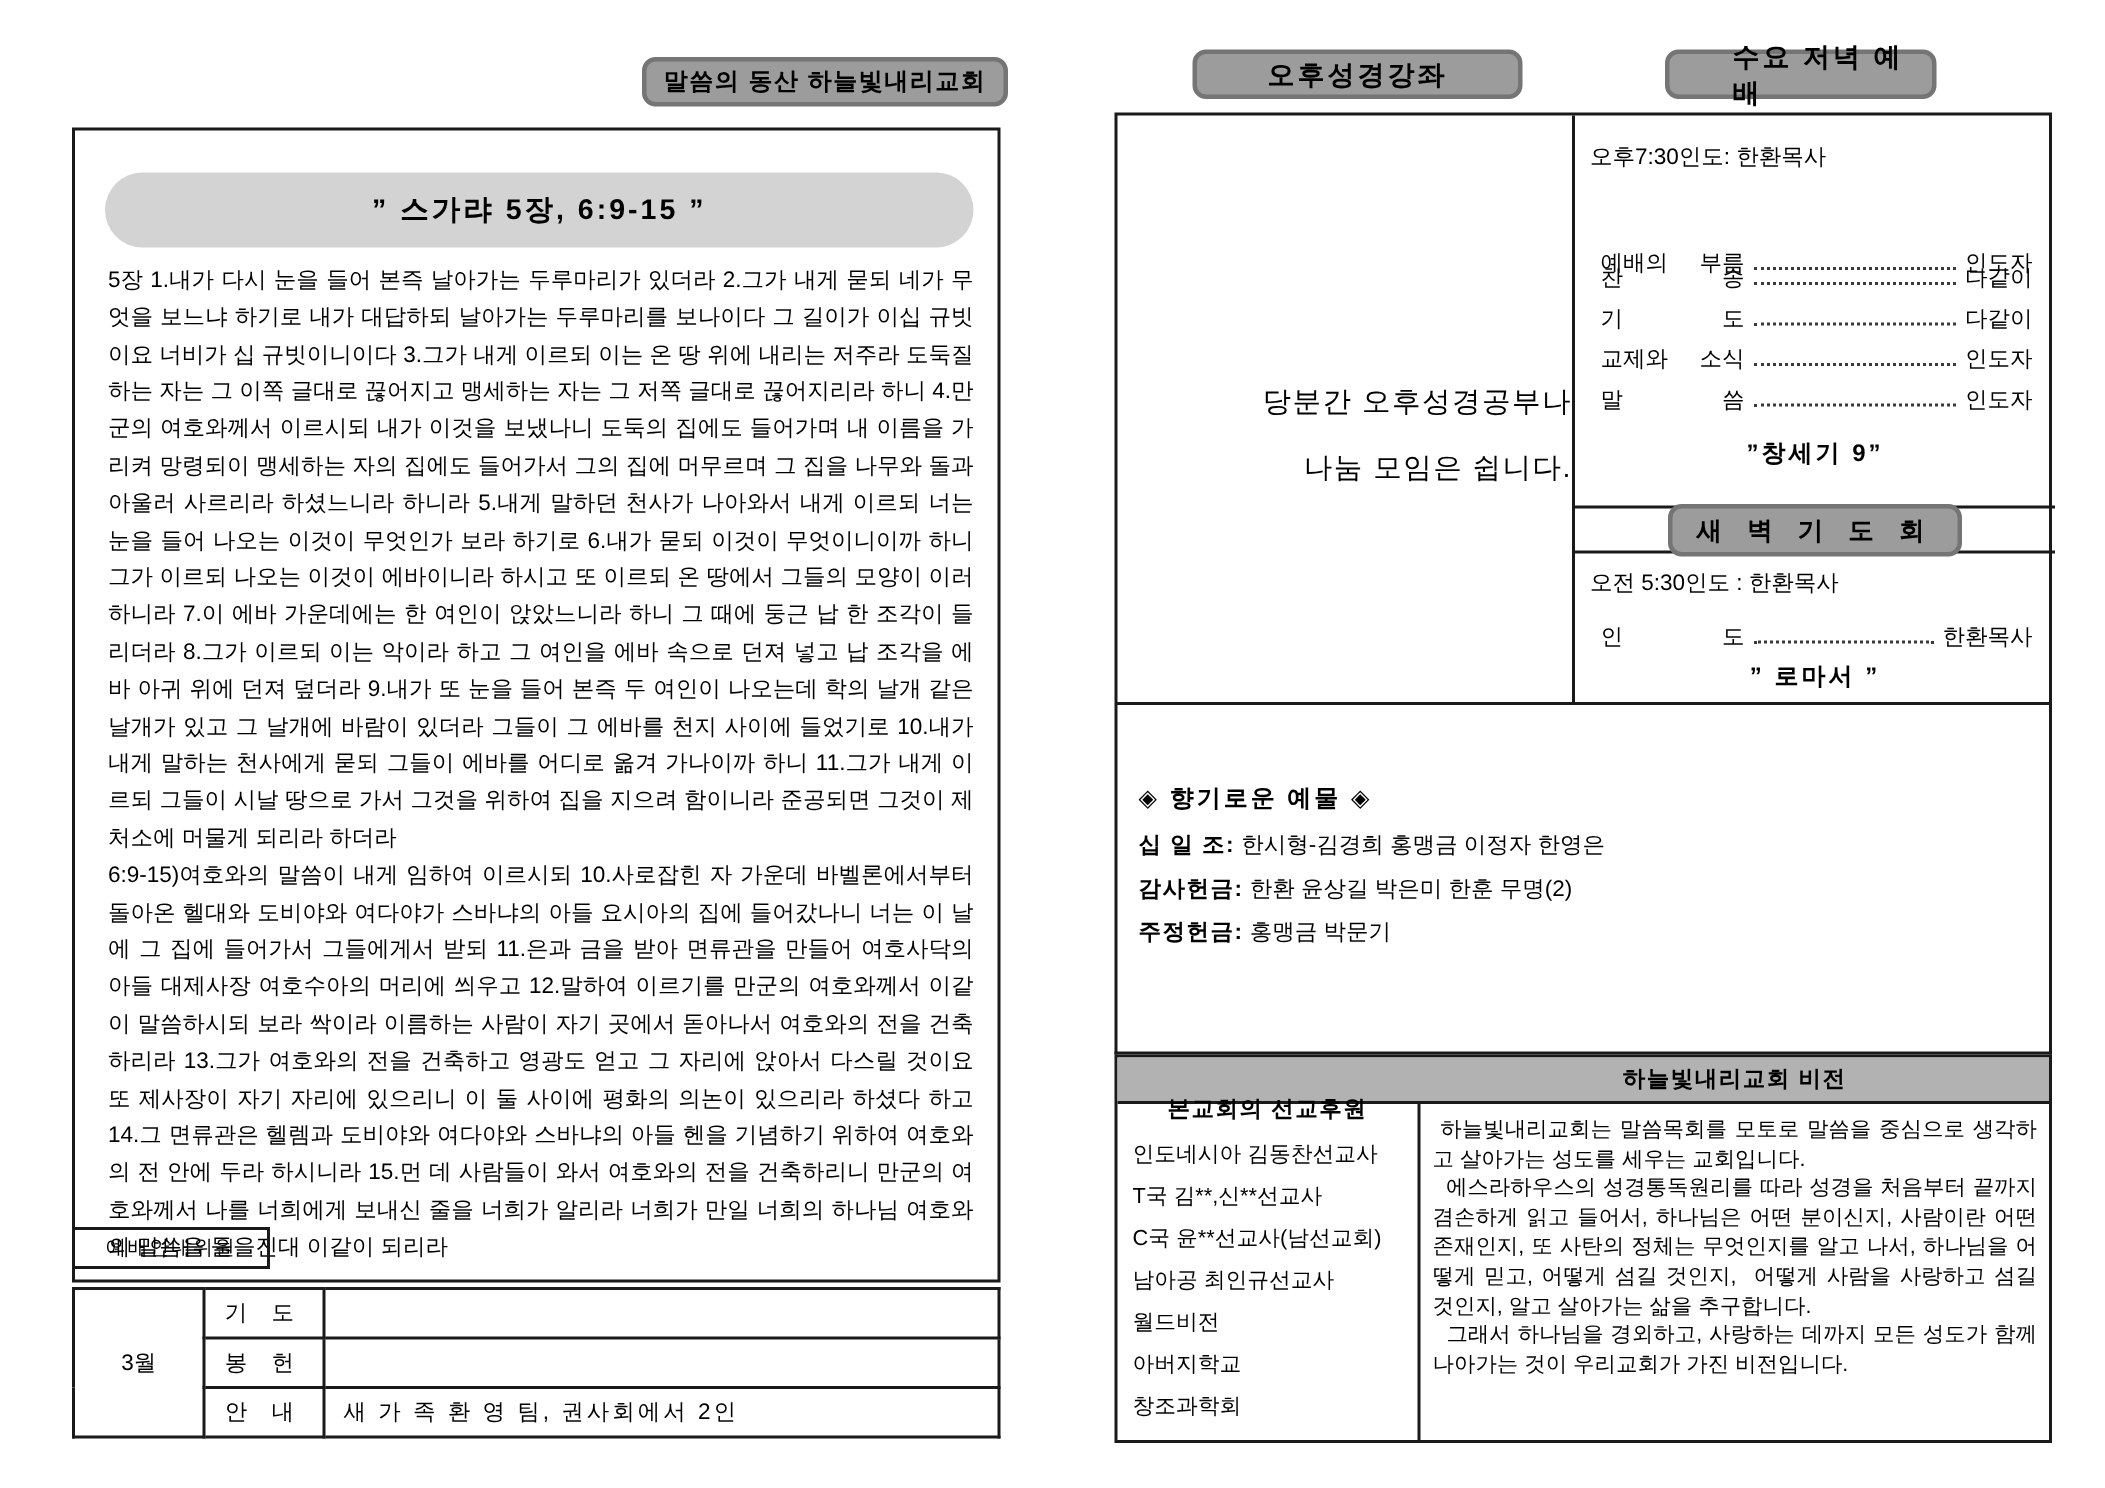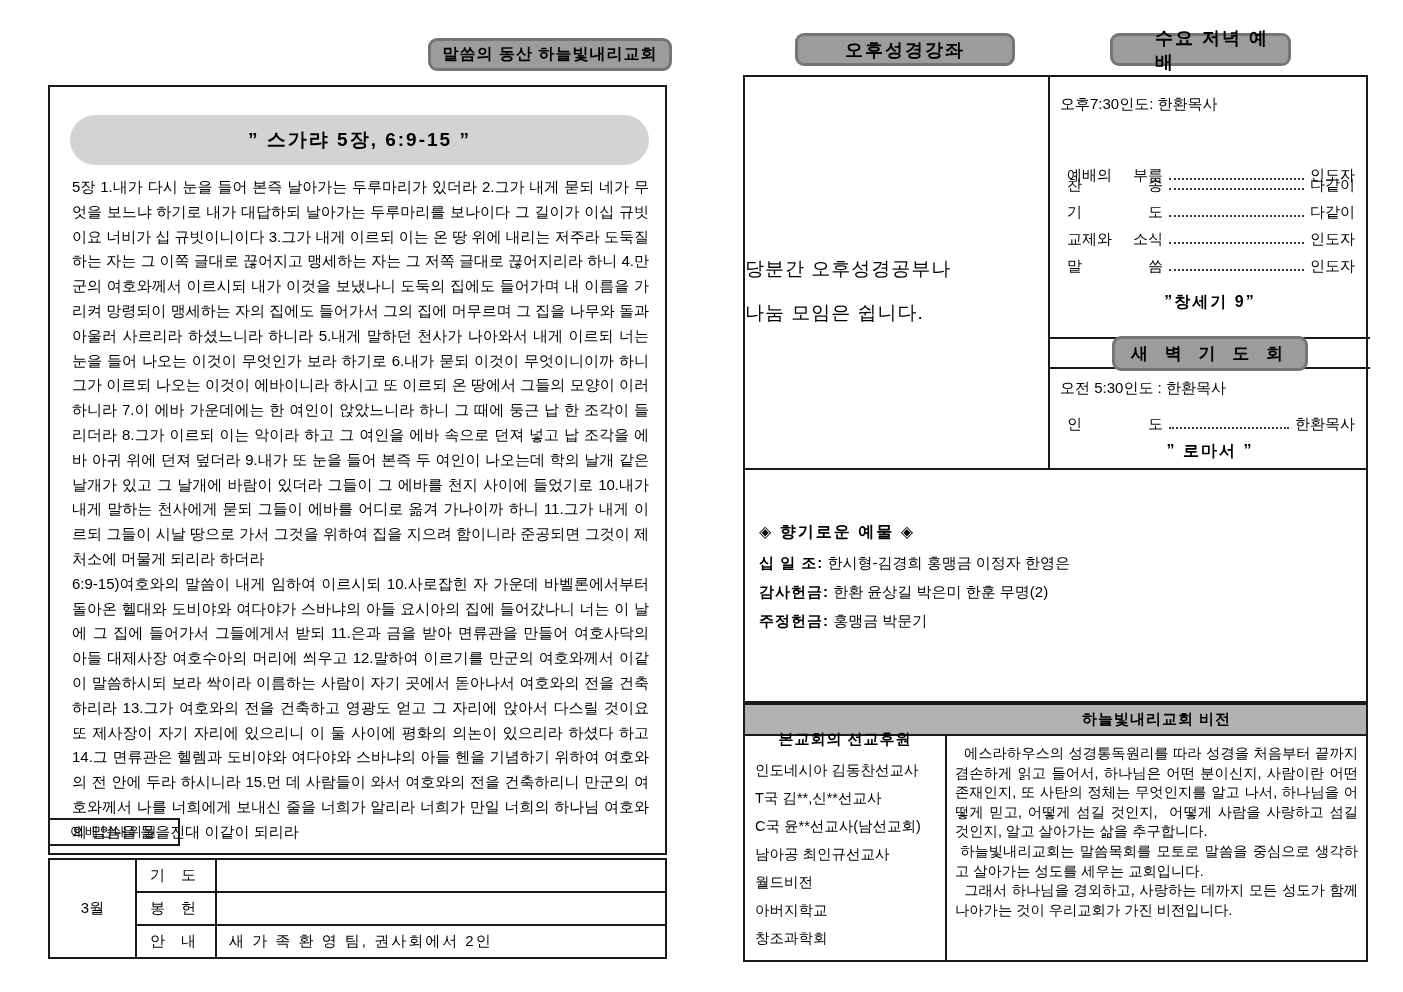--- a/index.html
+++ b/index.html
@@ -33,21 +33,21 @@
   .schedule-table td.month { width:87px; text-align:center; }
   .schedule-table td.slabel { width:80px; text-align:center; letter-spacing:6px; }
   .schedule-table td.sval { padding-left:12px; letter-spacing:2px; }
 
   
   .hdr-afternoon { left:795px; top:33px; width:220px; height:33px; }
   .hdr-wednesday { left:1110px; top:33px; width:181px; height:33px;padding-left:42px; }
 
   .top-section { position:absolute; left:743px; top:75px; width:625px; height:395px; border:2px solid #1a1a1a; }
   .notice-cell { position:absolute; left:0; top:0; width:305px; height:100%; border-right:2px solid #1a1a1a; }
-  .notice-text { position:absolute; left:0; top:170px; width:100%; text-align:left; font-size:19px; line-height:44px; letter-spacing:1px; }
+  .notice-text { position:absolute; left:0; top:170px; width:100%; text-align:right; font-size:19px; line-height:44px; letter-spacing:1px; }
 
   .ws-head { position:absolute; left:315px; top:18px; width:300px; display:flex; justify-content:flex-start; font-size:15px; }
   .order-item { position:absolute; left:322px; width:288px; display:flex; align-items:flex-end; font-size:15px; }
   .order-label { width:96px; text-align:justify; text-align-last:justify; }
   .leader-dots { flex:1; border-bottom:2px dotted #3a3a3a; margin:0 6px 5px 6px; height:10px; }
   .order-value { white-space:nowrap; }
   .scripture-name { position:absolute; left:305px; width:320px; text-align:center; font-weight:bold; font-size:16px; letter-spacing:2px; }
 
   .dawn-divider {
     position:absolute; left:305px; top:260px; width:320px; height:32px;
@@ -195,20 +195,20 @@
       <div class="missions">
         <div>인도네시아 김동찬선교사</div>
         <div>T국 김**,신**선교사</div>
         <div>C국 윤**선교사(남선교회)</div>
         <div>남아공 최인규선교사</div>
         <div>월드비전</div>
         <div>아버지학교</div>
         <div>창조과학회</div>
       </div>
       <div class="vision">
+        <p> 하늘빛내리교회는 말씀목회를 모토로 말씀을 중심으로 생각하고 살아가는 성도를 세우는 교회입니다.</p>
         <p>  에스라하우스의 성경통독원리를 따라 성경을 처음부터 끝까지 겸손하게 읽고 들어서, 하나님은 어떤 분이신지, 사람이란 어떤 존재인지, 또 사탄의 정체는 무엇인지를 알고 나서, 하나님을 어떻게 믿고, 어떻게 섬길 것인지,  어떻게 사람을 사랑하고 섬길 것인지, 알고 살아가는 삶을 추구합니다.</p>
-        <p> 하늘빛내리교회는 말씀목회를 모토로 말씀을 중심으로 생각하고 살아가는 성도를 세우는 교회입니다.</p>
         <p>  그래서 하나님을 경외하고, 사랑하는 데까지 모든 성도가 함께 나아가는 것이 우리교회가 가진 비전입니다.</p>
       </div>
     </div>
   </div>
 
 </div>
 
 </body></html>

